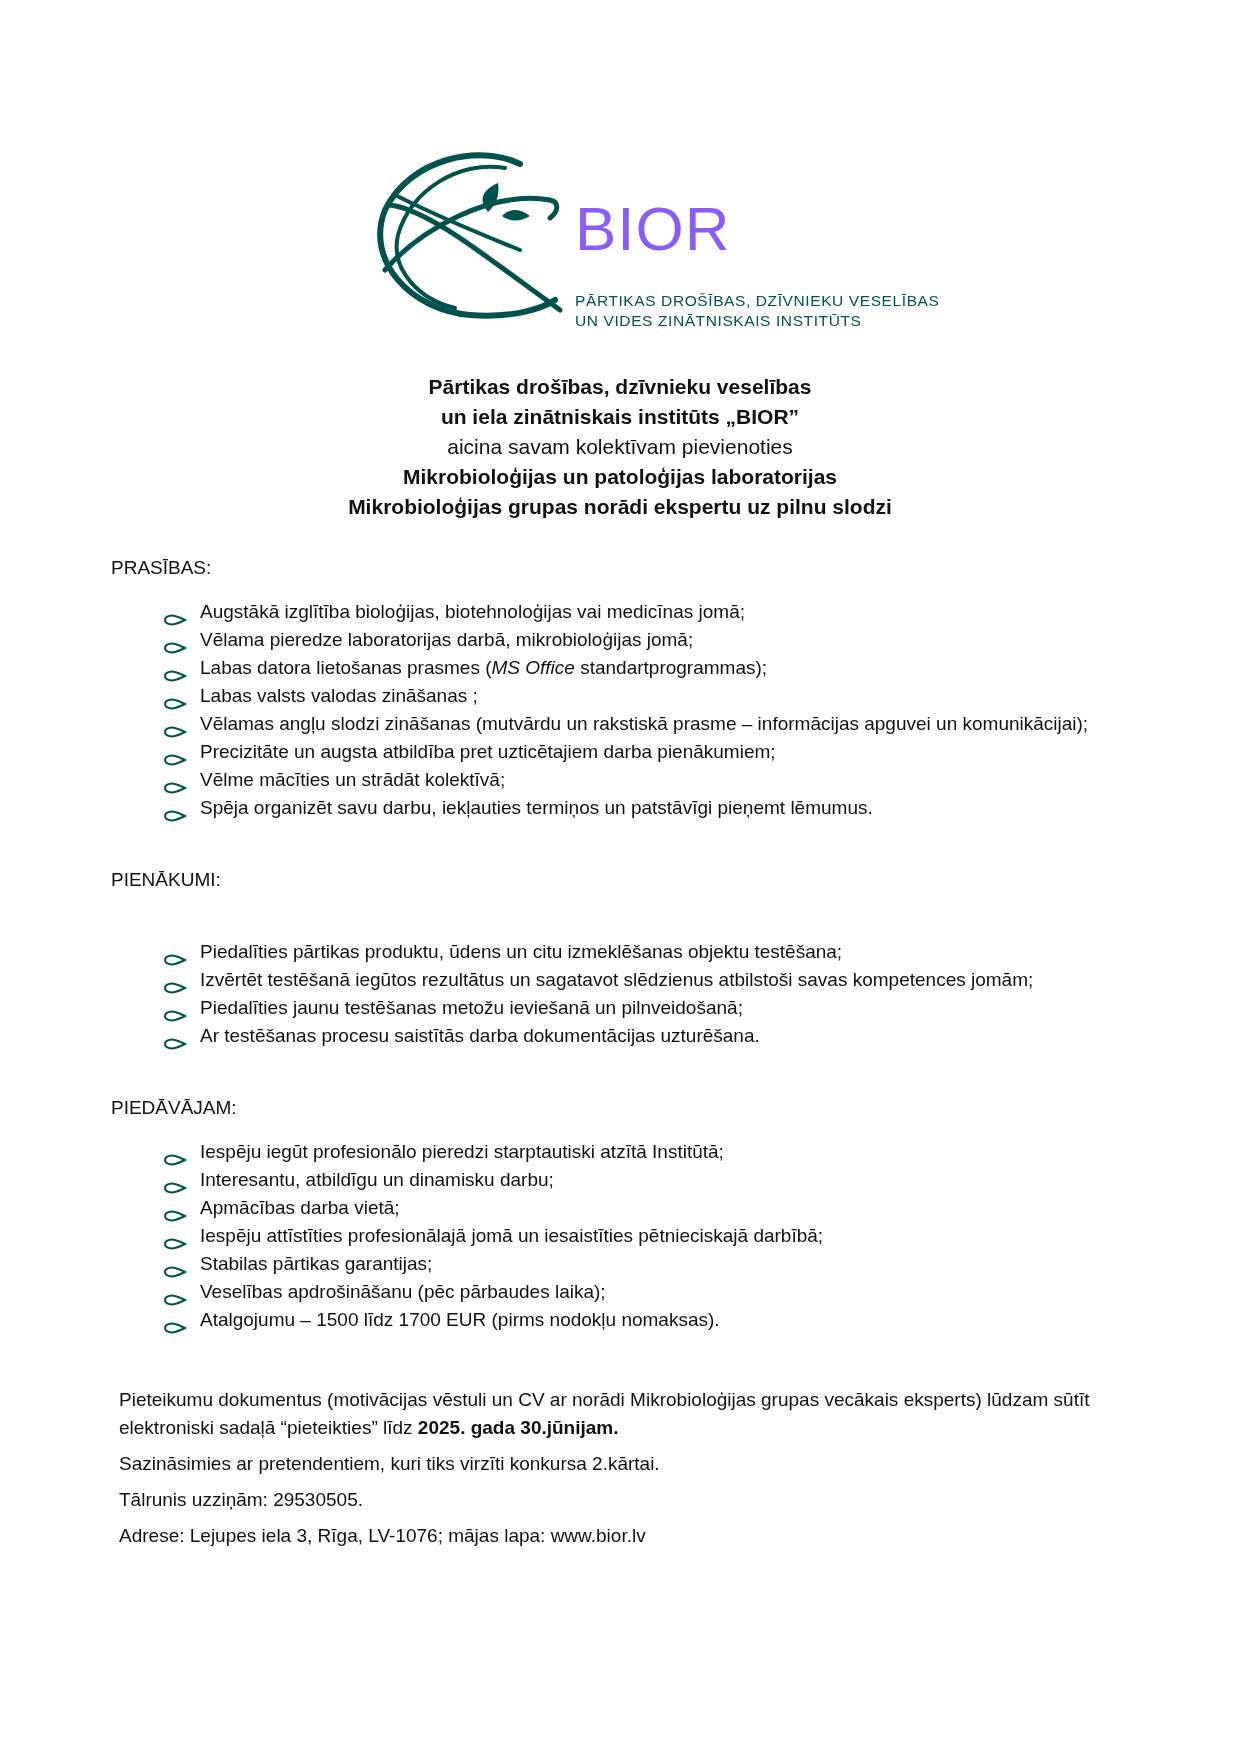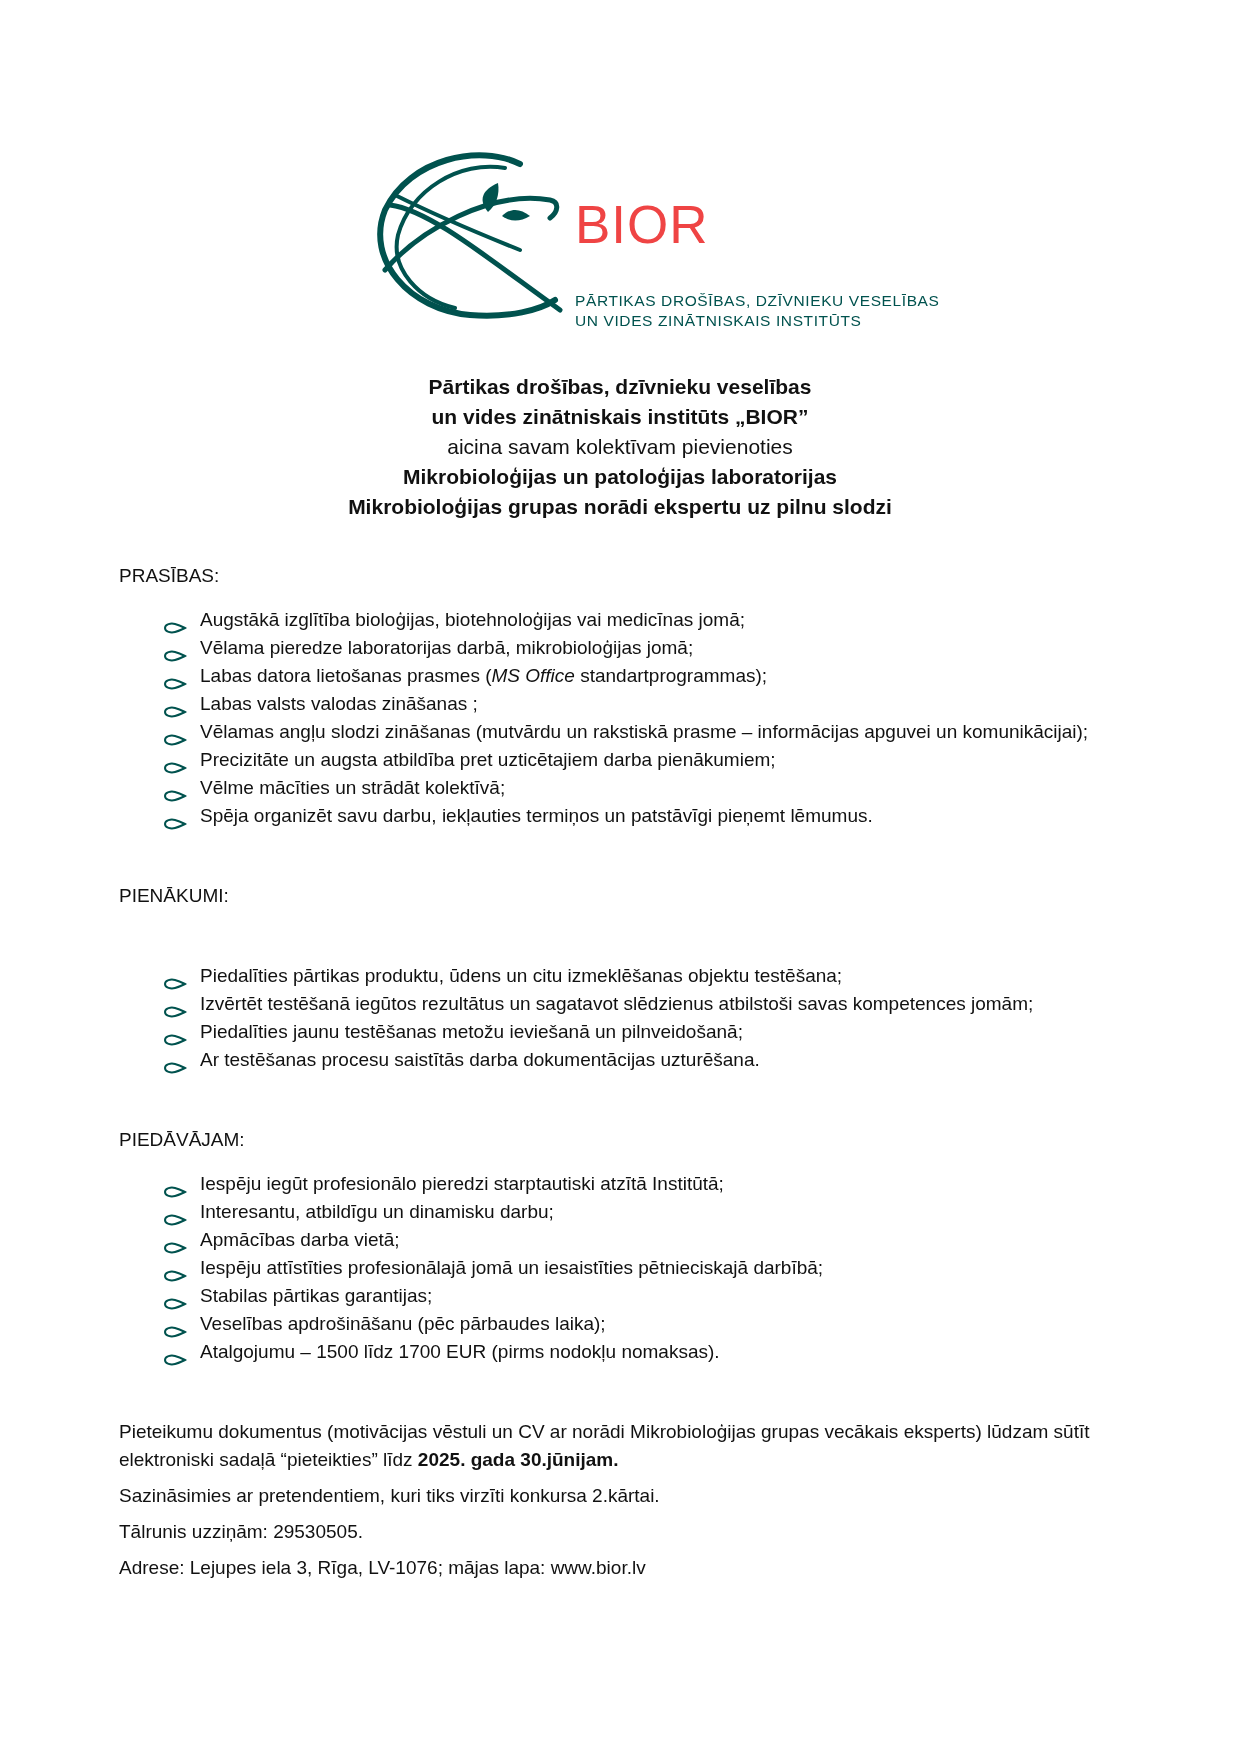--- a/index.html
+++ b/index.html
@@ -5,41 +5,41 @@
   html, body { margin: 0; padding: 0; background: #ffffff; }
   body {
     width: 1240px; height: 1753px; position: relative; overflow: hidden;
     font-family: "Liberation Sans", "DejaVu Sans", sans-serif;
     color: #111111;
   }
   .logo { position: absolute; left: 370px; top: 150px; width: 560px; height: 190px; }
   .logo svg { position: absolute; left: 0; top: 0; }
   .logo-word {
     position: absolute; left: 205px; top: 48px;
-    font-size: 53px; font-weight: 400; color: #ef4444; letter-spacing: 1px;
+    font-size: 62px; font-weight: 400; color: #8b5cf6; letter-spacing: 1px;
     font-family: "Liberation Sans", sans-serif; line-height: 1;
   }
   .logo-sub {
     position: absolute; left: 205px; font-size: 15.5px; color: #00524e;
     letter-spacing: 0.6px; line-height: 1; white-space: nowrap;
   }
   .logo-sub.l1 { top: 143px; }
   .logo-sub.l2 { top: 163px; }
 
   .header {
     position: absolute; left: 0; width: 1240px; top: 372px;
     text-align: center; font-size: 21px; line-height: 30px;
   }
   .header .b { font-weight: bold; }
 
   .content {
     position: absolute; left: 111px; top: 554px; width: 1080px;
     font-size: 19px; line-height: 28px;
   }
-  .section-title { margin: 8px; }
+  .section-title { margin: 0; }
   ul.bullets { list-style: none; margin: 16px; padding: 0 0 0 73px; }
   ul.bullets li { position: relative; }
   .bullet {
     position: absolute; left: -37px; top: 8px; width: 24px; height: 12px;
   }
   .gap-small { height: 28px; }
   .gap-large { height: 28px; }
   .para p { margin: 8px; }
   .bold { font-weight: bold; }
   .ital { font-style: italic; }
@@ -59,21 +59,21 @@
     <path d="M118 62 C 108 50, 112 40, 128 33 C 130 45, 126 55, 118 62 Z" fill="#00524e"></path>
     <path d="M132 66 C 140 58, 150 58, 160 66 C 150 72, 140 72, 132 66 Z" fill="#00524e"></path>
   </svg>
   <div class="logo-word">BIOR</div>
   <div class="logo-sub l1">PĀRTIKAS DROŠĪBAS, DZĪVNIEKU VESELĪBAS</div>
   <div class="logo-sub l2">UN VIDES ZINĀTNISKAIS INSTITŪTS</div>
 </div>
 
 <div class="header">
   <div class="b">Pārtikas drošības, dzīvnieku veselības</div>
-  <div class="b">un vides zinātniskais institūts „BIOR”</div>
+  <div class="b">un iela zinātniskais institūts „BIOR”</div>
   <div>aicina savam kolektīvam pievienoties</div>
   <div class="b">Mikrobioloģijas un patoloģijas laboratorijas</div>
   <div class="b">Mikrobioloģijas grupas norādi ekspertu uz pilnu slodzi</div>
 </div>
 
 <div class="content">
 
   <div class="section-title">PRASĪBAS:</div>
   <ul class="bullets">
     <li><span class="bullet"><svg width="24" height="12" viewBox="0 0 24 12">

